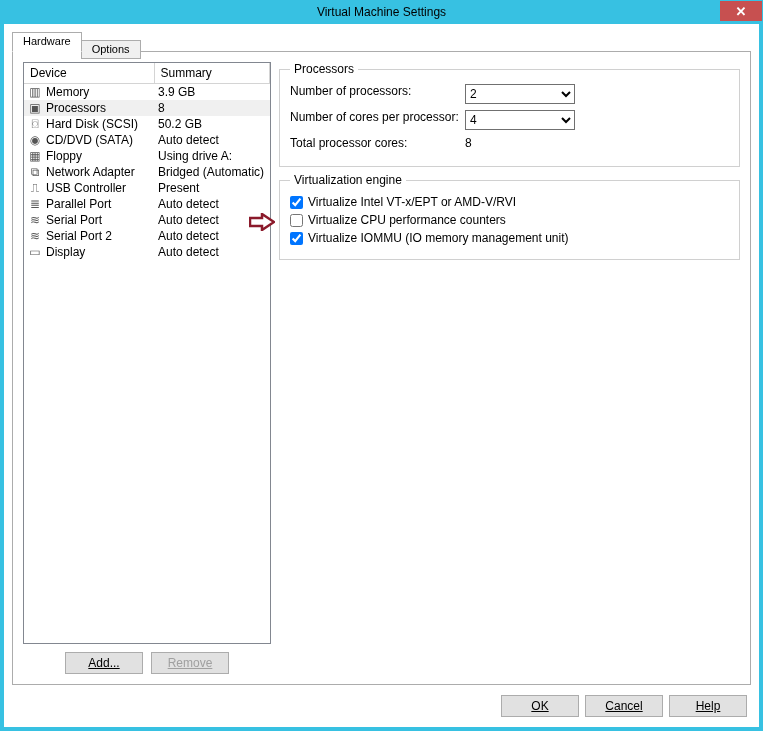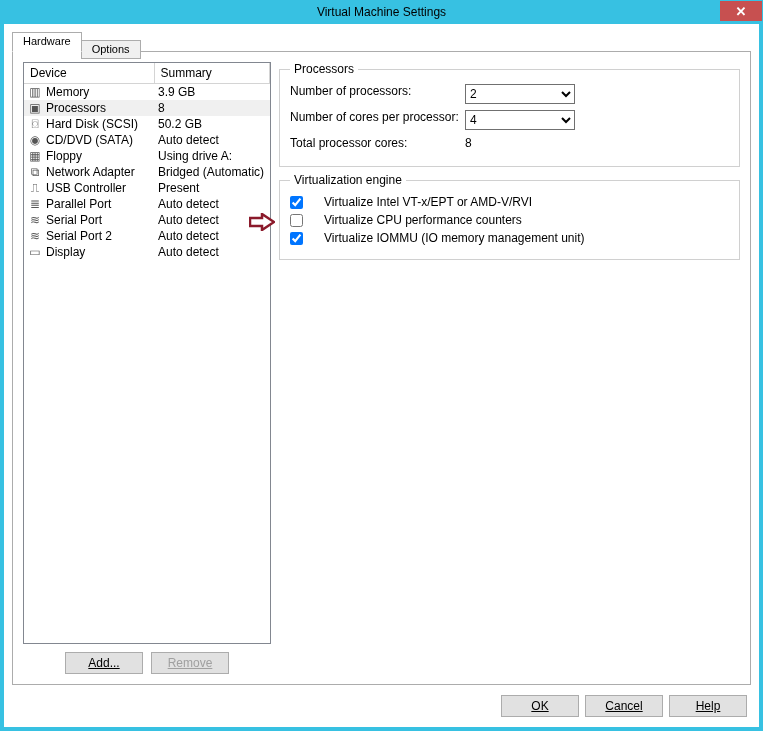--- a/index.html
+++ b/index.html
@@ -138,21 +138,21 @@
   font-size:12px;
 }
 legend { padding:0 4px; }
 .row { display:flex; margin-bottom:6px; }
 .row label.lbl { width:175px; }
 select {
   width:110px; height:20px; border:1px solid #707070; font-size:12px;
   background:#fff;
 }
 .static-val { margin-left:0; }
-.chk-row { display:flex; align-items:center; gap:21px; margin-bottom:4px; }
+.chk-row { display:flex; align-items:center; gap:5px; margin-bottom:4px; }
 input[type=checkbox]{ width:13px; height:13px; }
 
 .right-pane-wrap { position:relative; }
 .arrow-marker {
   position:absolute;
   left:-30px;
   top:40px;
   width:26px;
   height:18px;
   pointer-events:none;

